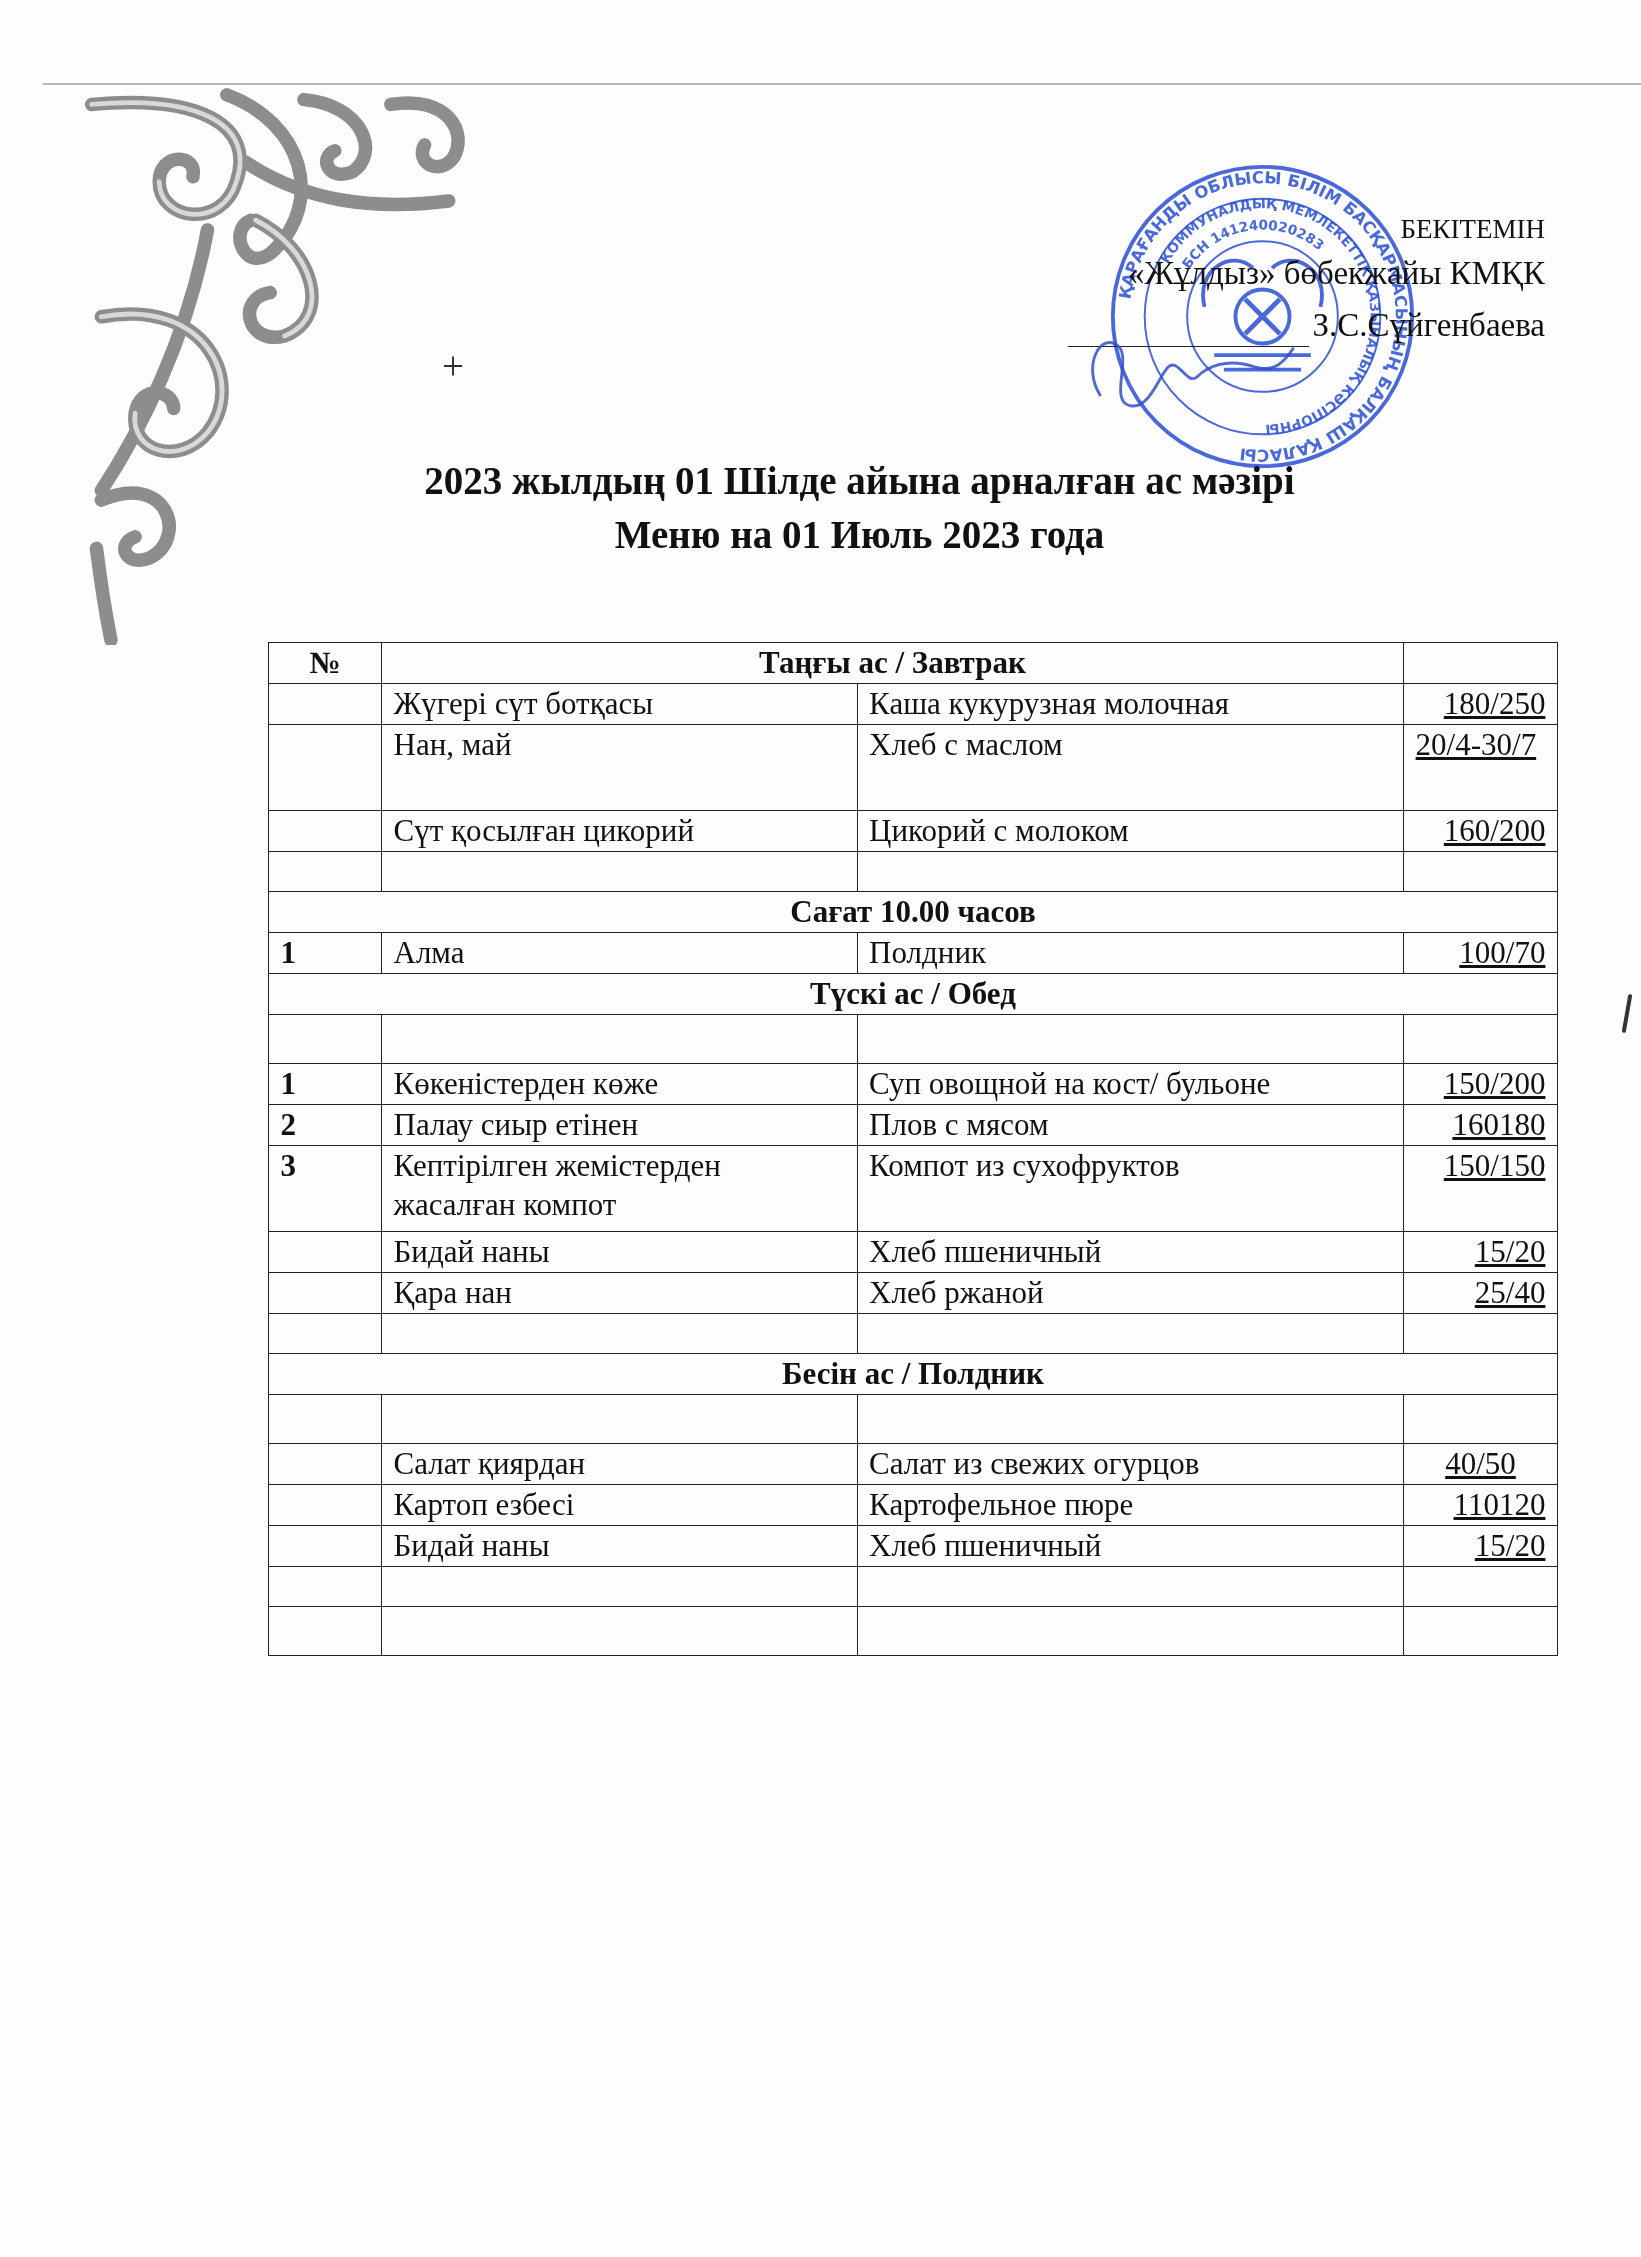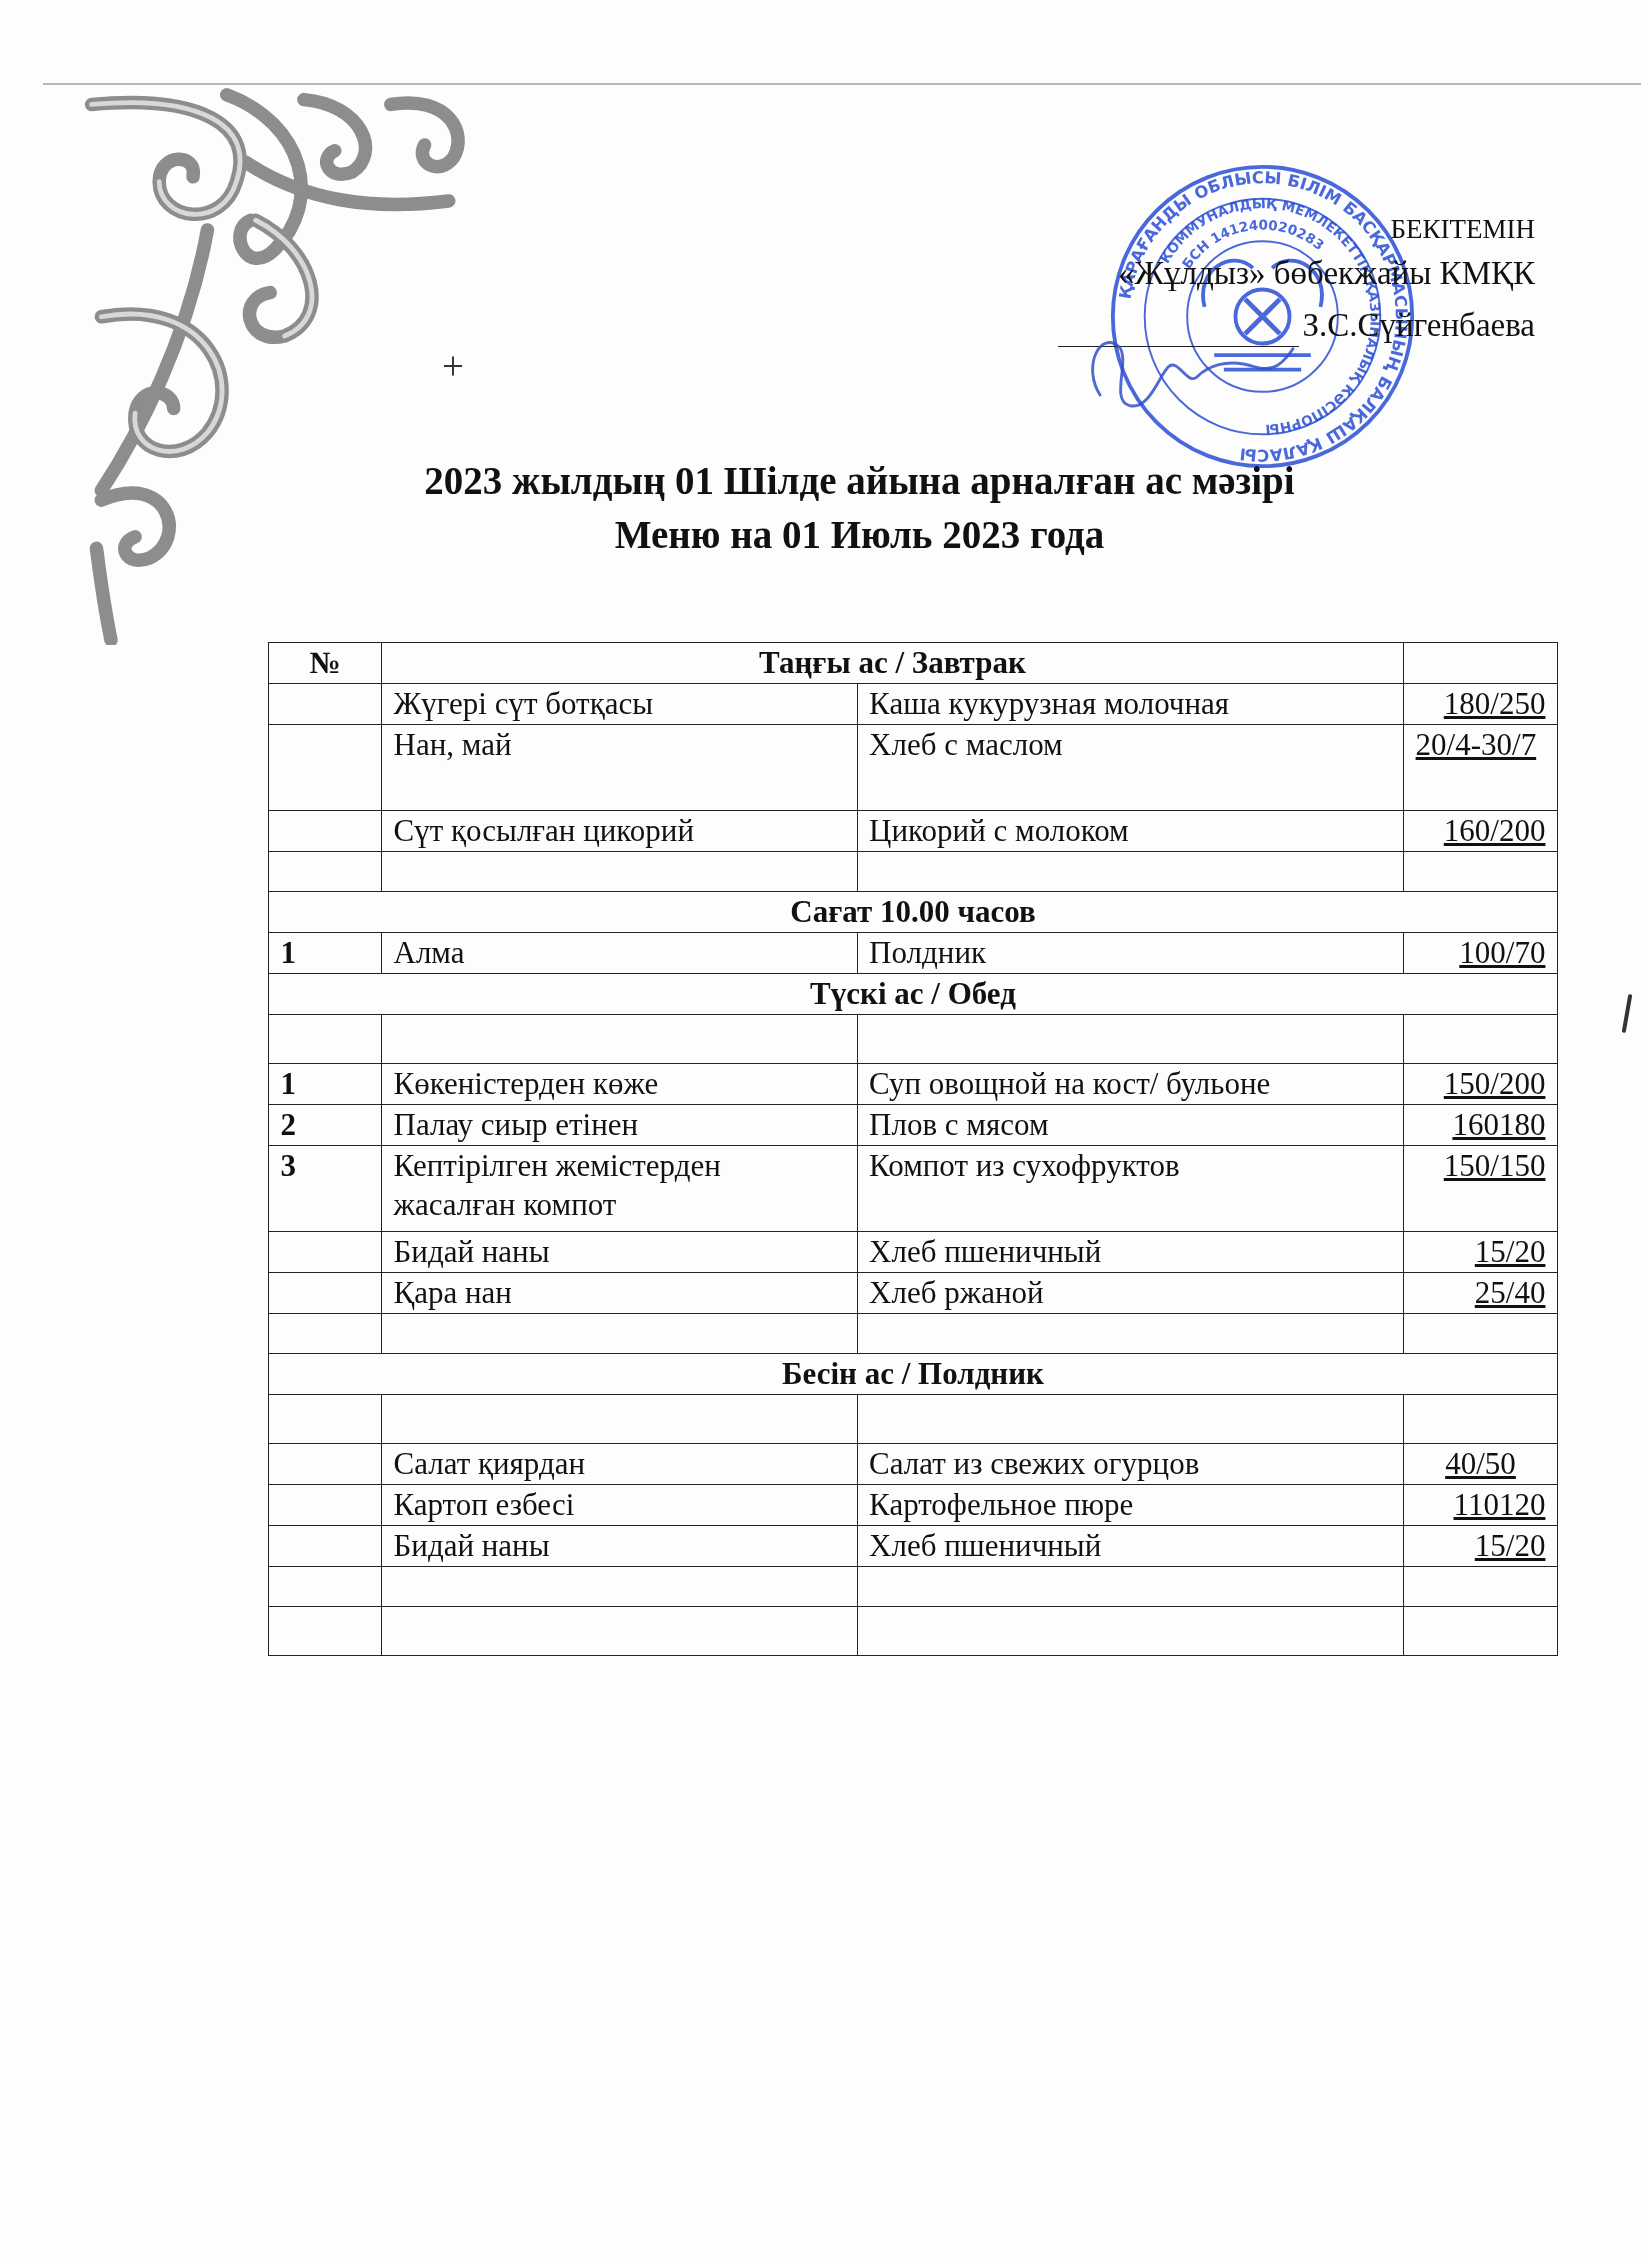--- a/index.html
+++ b/index.html
@@ -13,21 +13,21 @@
       position: absolute; left: 43px; top: 83px; width: 1598px; height: 1.9px;
       background: #b8b8b8;
     }
     .ornament { position: absolute; left: 82px; top: 85px; width: 386px; height: 560px; }
     .cross {
       position: absolute; left: 442px; top: 346px; font-size: 39px; line-height: 39px;
       color: #333;
     }
     .stamp { position: absolute; left: 1108px; top: 162px; width: 309px; height: 309px; }
     .approve {
-      position: absolute; right: 106px; top: 207px; text-align: right;
+      position: absolute; right: 96px; top: 207px; text-align: right;
       font-size: 33px; line-height: 44px;
     }
     .approve .line { display: block; }
     .approve .sig-row { display: block; position: relative; margin-top: 8px; }
     .sig-underline {
       display: inline-block; width: 241px; border-bottom: 1.9px solid #222;
       vertical-align: bottom; margin-right: 3.9px; height: 29px;
     }
     .approve .title-word { font-size: 27px; }
     .signature { position: absolute; left: 1062px; top: 309px; width: 251px; height: 116px; }

